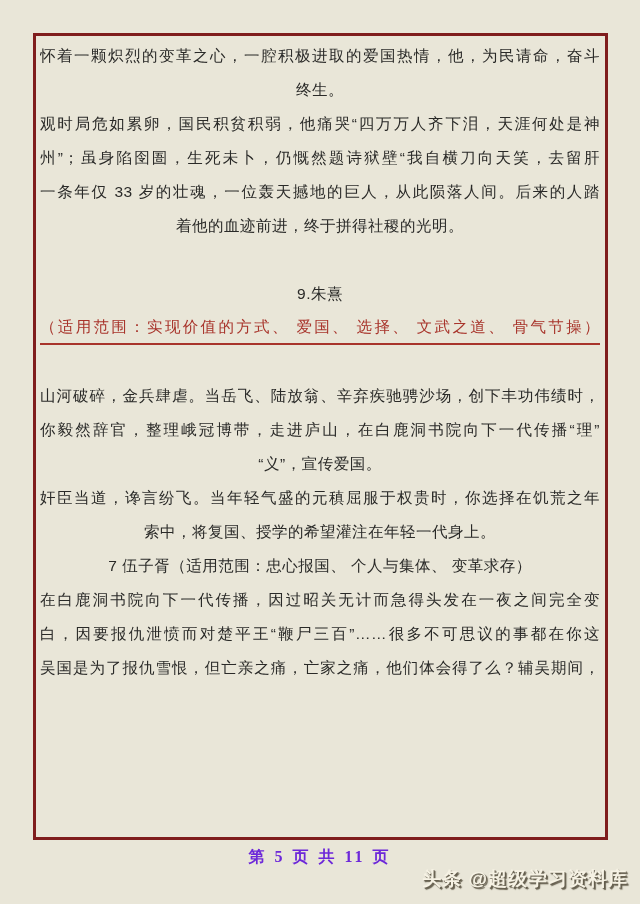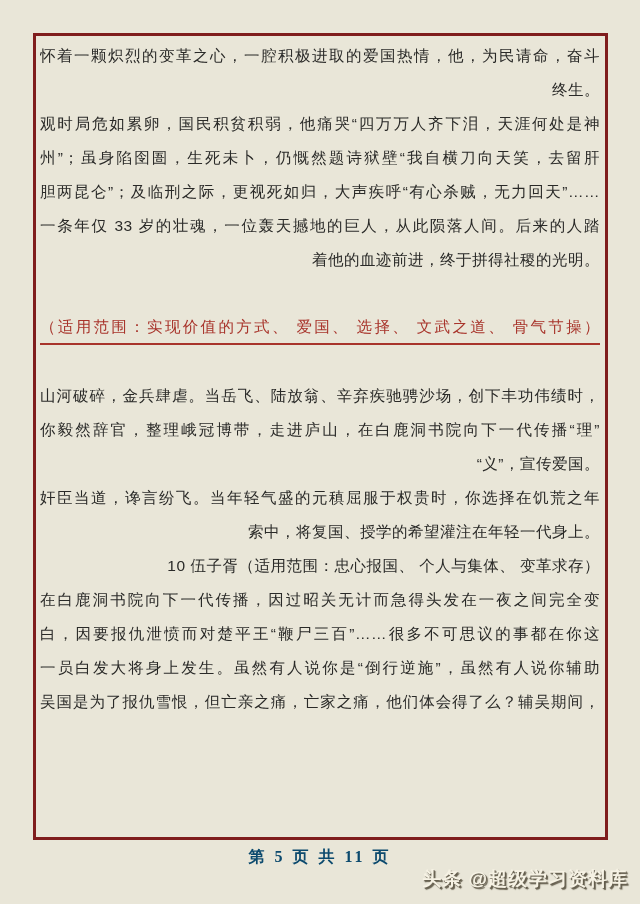--- a/index.html
+++ b/index.html
@@ -26,21 +26,21 @@
     background: #e9e6d8;
   }
   .ln {
     height: 34px;
     line-height: 34px;
     font-size: 15.5px;
     color: #2a2a28;
     letter-spacing: 0.5px;
     white-space: normal;
     overflow: hidden;
-    text-align: right;
+    text-align: center;
   }
   .fill {
     text-align: justify;
     text-align-last: justify;
   }
   .blank {
     height: 34px;
   }
   .red {
     color: #a8342b;
@@ -51,21 +51,21 @@
   .page-footer {
     position: absolute;
     left: 0;
     top: 847px;
     width: 640px;
     text-align: center;
     font-family: "Liberation Serif", serif;
     font-weight: bold;
     font-size: 16px;
     letter-spacing: 3px;
-    color: #0c4a6e;
+    color: #6d28d9;
   }
   .watermark {
     position: absolute;
     right: 12px;
     top: 866px;
     font-size: 19px;
     font-weight: bold;
     color: #f6f2e4;
     letter-spacing: 1px;
     text-shadow: 2px 2px 1px rgba(95, 88, 72, 0.95), 1px 1px 0 rgba(95, 88, 72, 0.8);
@@ -73,33 +73,32 @@
   }
 </style>
 </head>
 <body>
 
 <div class="page-frame">
   <div class="ln fill">怀着一颗炽烈的变革之心，一腔积极进取的爱国热情，他，为民请命，奋斗</div>
   <div class="ln">终生。</div>
   <div class="ln fill">观时局危如累卵，国民积贫积弱，他痛哭“四万万人齐下泪，天涯何处是神</div>
   <div class="ln fill">州”；虽身陷囹圄，生死未卜，仍慨然题诗狱壁“我自横刀向天笑，去留肝</div>
-  <div class="ln fill">胆两昆仑”；及临刑之际，更视死如归，大声疾呼“有心杀贼，无力回天”……</div>
   <div class="ln fill">一条年仅 33 岁的壮魂，一位轰天撼地的巨人，从此陨落人间。后来的人踏</div>
   <div class="ln">着他的血迹前进，终于拼得社稷的光明。</div>
   <div class="blank"></div>
+  <div class="ln">9.朱熹</div>
   <div class="ln fill red">（适用范围：实现价值的方式、 爱国、 选择、 文武之道、 骨气节操）</div>
   <div class="blank"></div>
   <div class="ln fill">山河破碎，金兵肆虐。当岳飞、陆放翁、辛弃疾驰骋沙场，创下丰功伟绩时，</div>
   <div class="ln fill">你毅然辞官，整理峨冠博带，走进庐山，在白鹿洞书院向下一代传播“理”</div>
   <div class="ln">“义”，宣传爱国。</div>
   <div class="ln fill">奸臣当道，谗言纷飞。当年轻气盛的元稹屈服于权贵时，你选择在饥荒之年</div>
   <div class="ln">索中，将复国、授学的希望灌注在年轻一代身上。</div>
-  <div class="ln">10 伍子胥（适用范围：忠心报国、 个人与集体、 变革求存）</div>
+  <div class="ln">7 伍子胥（适用范围：忠心报国、 个人与集体、 变革求存）</div>
   <div class="ln fill">在白鹿洞书院向下一代传播，因过昭关无计而急得头发在一夜之间完全变</div>
   <div class="ln fill">白，因要报仇泄愤而对楚平王“鞭尸三百”……很多不可思议的事都在你这</div>
-  <div class="ln fill">一员白发大将身上发生。虽然有人说你是“倒行逆施”，虽然有人说你辅助</div>
   <div class="ln fill">吴国是为了报仇雪恨，但亡亲之痛，亡家之痛，他们体会得了么？辅吴期间，</div>
 </div>
 
 <div class="page-footer">第 5 页 共 11 页</div>
 
 <div class="watermark">头条 @超级学习资料库</div>
 
 </body></html>

